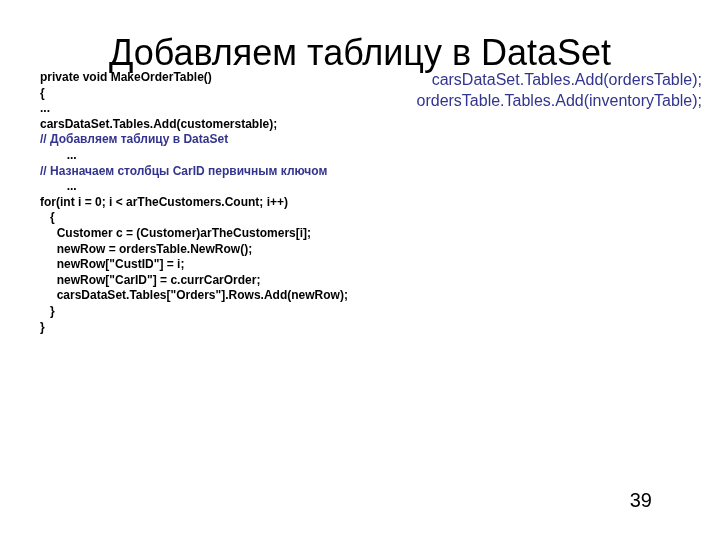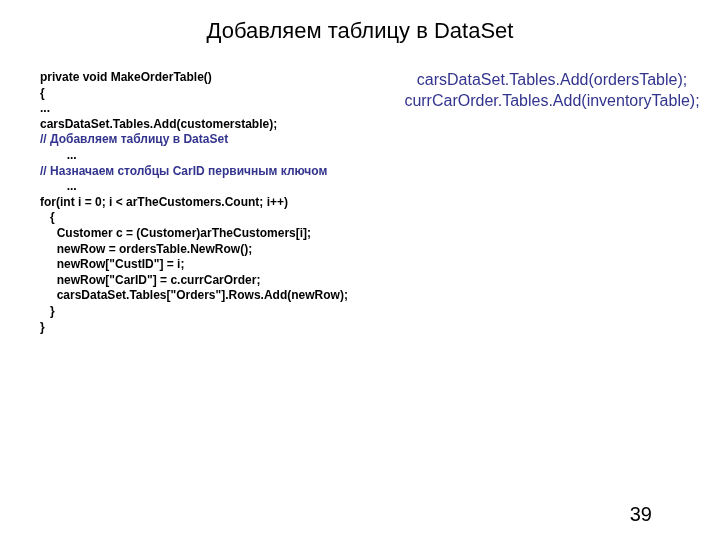--- a/index.html
+++ b/index.html
@@ -13,23 +13,23 @@
     overflow: hidden;
   }
   .slide {
     width: 720px;
     height: 540px;
     position: relative;
     box-sizing: border-box;
   }
   .title {
     text-align: center;
-    font-size: 22px;
+    font-size: 36px;
     color: #000;
-    padding-top: 18px;
+    padding-top: 32px;
     padding-bottom: 10px;
     font-weight: normal;
   }
   .code-col {
     position: absolute;
     left: 40px;
     top: 70px;
     width: 640px;
     font-size: 12px;
     line-height: 1.3;
@@ -45,26 +45,26 @@
   }
   .side-col {
     position: absolute;
     right: 18px;
     top: 70px;
     width: 300px;
     font-size: 16px;
     line-height: 1.3;
     color: #33348e;
     font-weight: normal;
-    text-align: center;
+    text-align: right;
   }
   .pagenum {
     position: absolute;
     right: 68px;
-    bottom: 14px;
+    bottom: 28px;
     font-size: 20px;
     color: #000;
   }
 </style>
 </head>
 <body>
 
 <div class="slide">
 
   <div class="title">Добавляем таблицу в DataSet</div>
@@ -85,18 +85,18 @@
     <div class="line">     newRow = ordersTable.NewRow();</div>
     <div class="line">     newRow["CustID"] = i;</div>
     <div class="line">     newRow["CarID"] = c.currCarOrder;</div>
     <div class="line">     carsDataSet.Tables["Orders"].Rows.Add(newRow);</div>
     <div class="line">   }</div>
     <div class="line">}</div>
   </div>
 
   <div class="side-col">
     <div>carsDataSet.Tables.Add(ordersTable);</div>
-    <div>currCarOrder.Tables.Add(inventoryTable);</div>
+    <div>ordersTable.Tables.Add(inventoryTable);</div>
   </div>
 
   <div class="pagenum">39</div>
 
 </div>
 
 </body></html>

